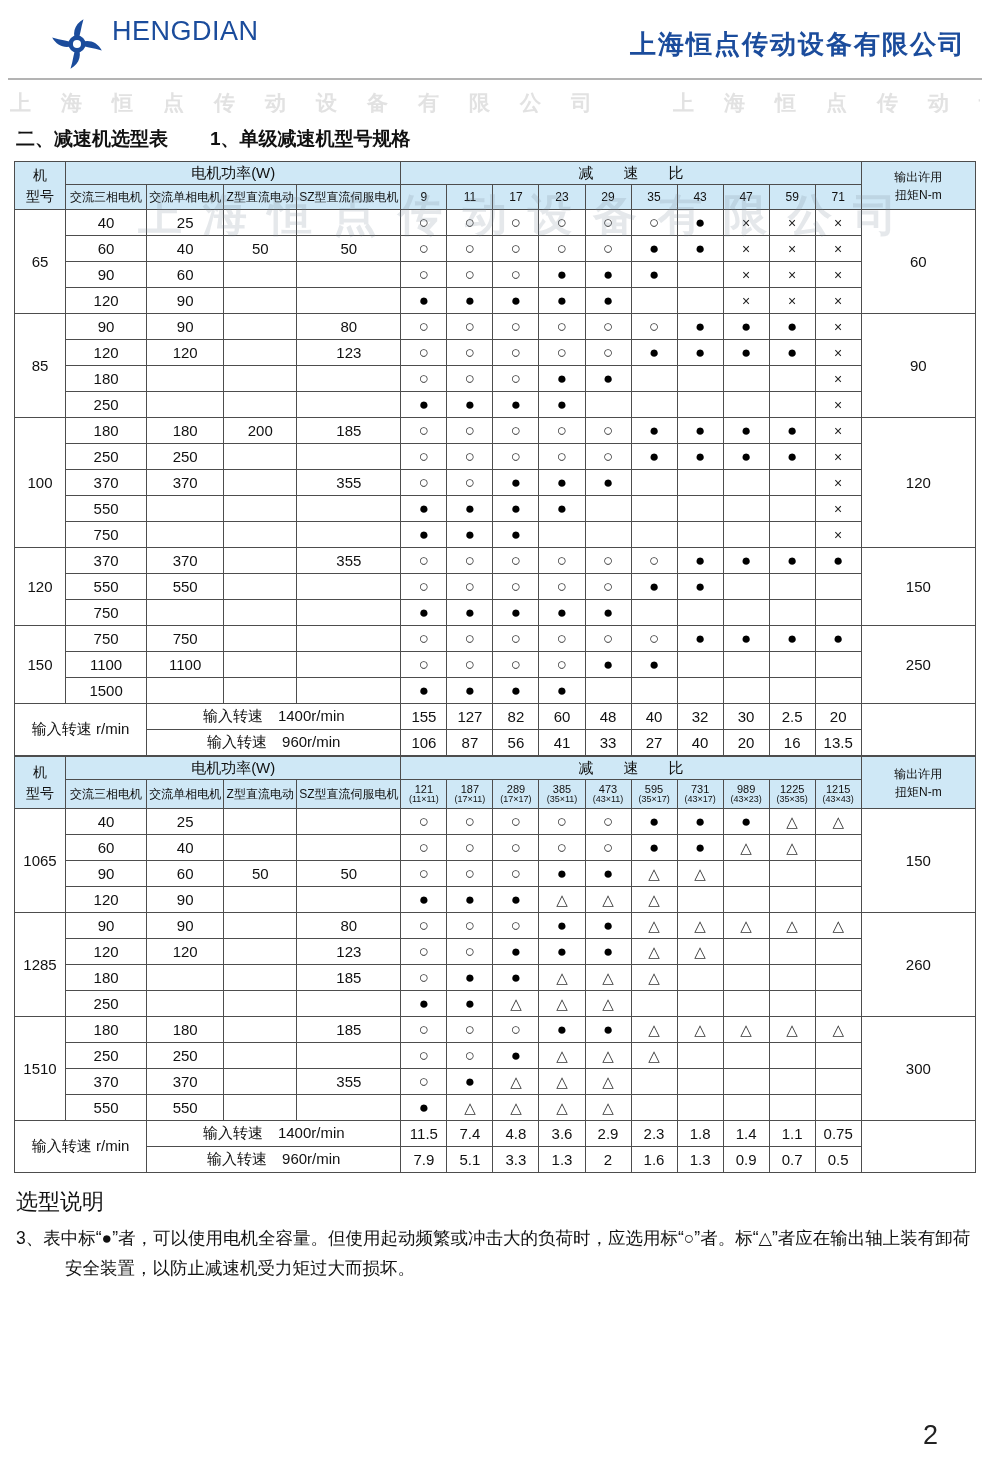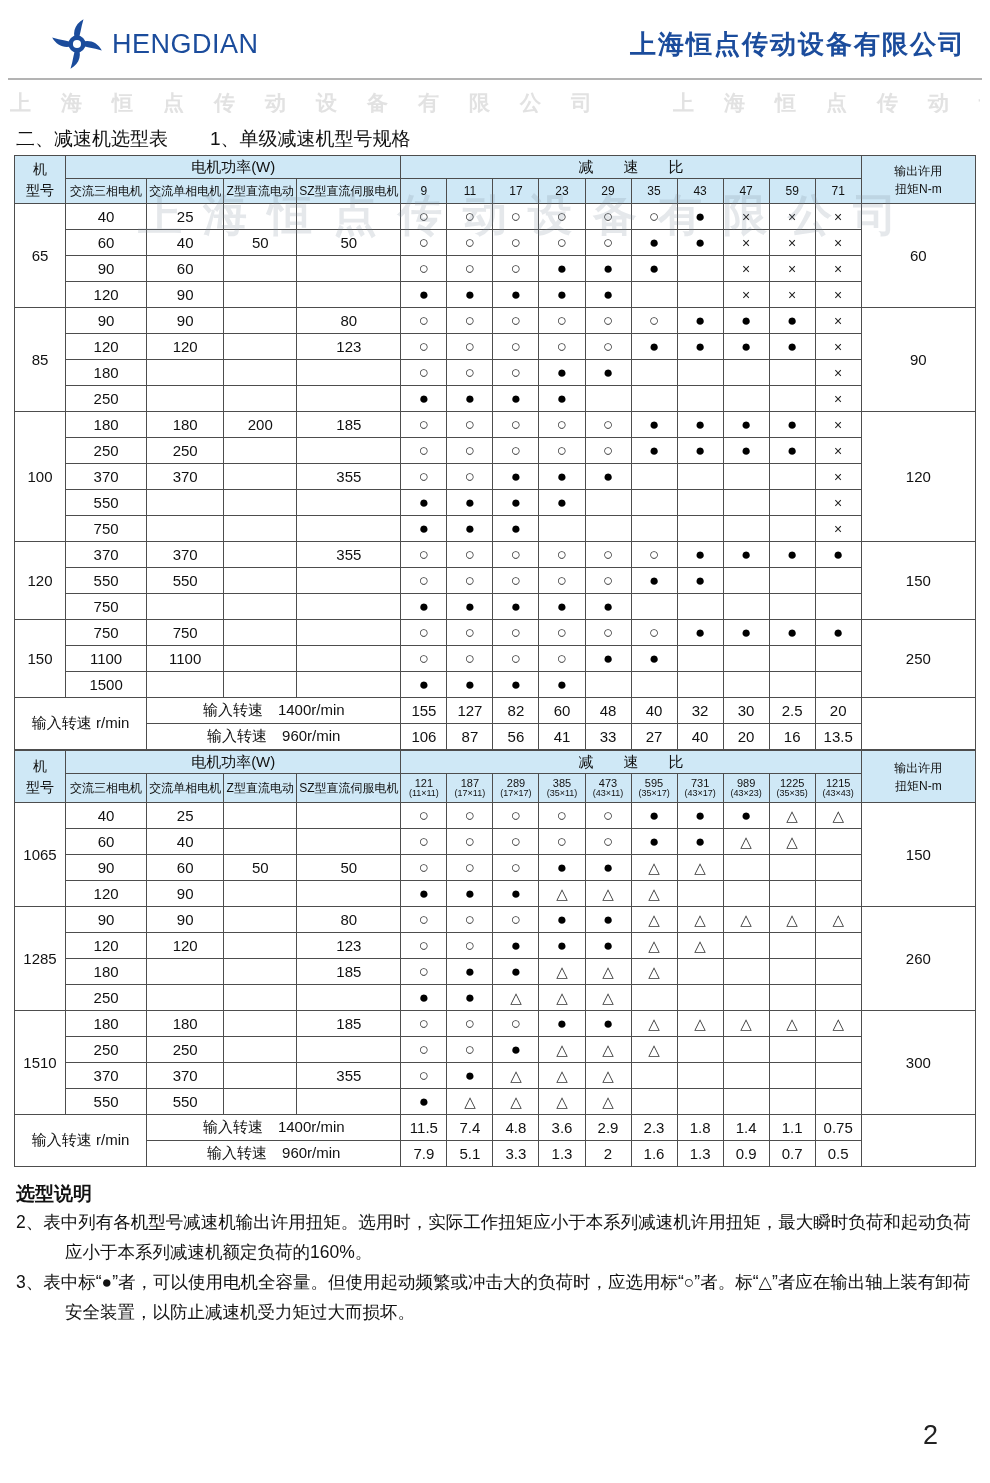--- a/index.html
+++ b/index.html
@@ -2,34 +2,34 @@
 <html><head>
 <meta charset="utf-8">
 <style>
   *{box-sizing:border-box;margin:0;padding:0}
   html,body{background:#fff}
   body{font-family:"Liberation Sans","DejaVu Sans",sans-serif;color:#111}
   .page{position:relative;width:990px;height:1483px;background:#fff;overflow:hidden}
 
   
   .hdr{display:flex;align-items:center;justify-content:space-between;padding:14px 24px 4px 50px;height:78px}
-  .brand{display:flex;align-items:center;gap:8px}
+  .brand{display:flex;align-items:flex-start;gap:8px}
   .brand-name{font-size:27px;color:#1b4c9c;letter-spacing:.5px}
   .company{font-size:26px;font-weight:bold;color:#1b4c9c;letter-spacing:2px}
   .divider{border-top:2px solid #b3b3b3;margin:0 8px}
 
   
   .wm-band{height:24px;margin:9px 10px 0;color:#e2e2e2;font-size:21px;font-weight:bold;
            white-space:nowrap;overflow:hidden;letter-spacing:30px;filter:blur(.7px)}
   .wm-over{position:absolute;font-size:44px;font-weight:bold;letter-spacing:21px;
            color:rgba(125,140,155,.20);z-index:3;pointer-events:none;white-space:nowrap}
   .wm-1{left:138px;top:186px}
 
   
-  .sec-title{margin:13px 0 3px 16px;font-size:19px;font-weight:normal}
+  .sec-title{margin:13px 0 9px 16px;font-size:19px;font-weight:bold}
   .sec-title .sub{margin-left:42px}
   .sec-title2{margin:15px 0 8px 16px;font-size:19px;font-weight:bold}
 
   
   table{border-collapse:collapse;table-layout:fixed;width:962px;margin:0 14px;position:relative;z-index:1}
   th,td{border:1px solid #4d4d4d;text-align:center;vertical-align:middle;overflow:hidden;padding:0 1px}
   thead th{background:#cfe8f6;font-weight:normal;white-space:pre-line}
   .h1 th{height:23px;font-size:15px}
   .h2 th{height:25px;font-size:12px}
   #table2 .h2 th{height:29px}
@@ -43,21 +43,21 @@
   td.mark span{display:inline-block;line-height:1}
   .m-filled{font-size:17px;color:#000}
   .m-open{font-size:17px;color:#333}
   .m-tri{font-size:15px;color:#333}
   .m-x{font-size:14px;color:#222}
   td.speedlabel{font-size:15px}
   td.speedname{font-size:15px}
 
   
   .notes{margin:14px 16px 0 16px}
-  .notes h3{font-size:19px;font-weight:bold;}
+  .notes h3{font-size:22px;font-weight:normal;margin-bottom:6px}
   .note-item{font-size:17.5px;line-height:30px;padding-left:2.8em;text-indent:-2.8em;color:#111}
 
   .pageno{position:absolute;right:52px;bottom:32px;font-size:27px;color:#222}
 </style>
 </head>
 <body>
 
 <div class="page">
 
   <header class="hdr">
@@ -749,19 +749,18 @@
           <td class="num">0.9</td>
           <td class="num">0.7</td>
           <td class="num">0.5</td>
         </tr>
       </tbody>
     </table>
 
   <section class="notes">
     <h3>选型说明</h3>
     <div id="notes-list">
-        <div class="note-item">2、表中列有各机型号减速机输出许用扭矩。选用时，实际工作扭矩应小于本系列减速机许用扭矩，最大瞬时负荷和起动负荷应小于本系列减速机额定负荷的160%。</div>
         <div class="note-item">3、表中标“●”者，可以使用电机全容量。但使用起动频繁或冲击大的负荷时，应选用标“○”者。标“△”者应在输出轴上装有卸荷安全装置，以防止减速机受力矩过大而损坏。</div>
       </div>
   </section>
 
   <div class="pageno">2</div>
 </div>
 
 </body></html>

